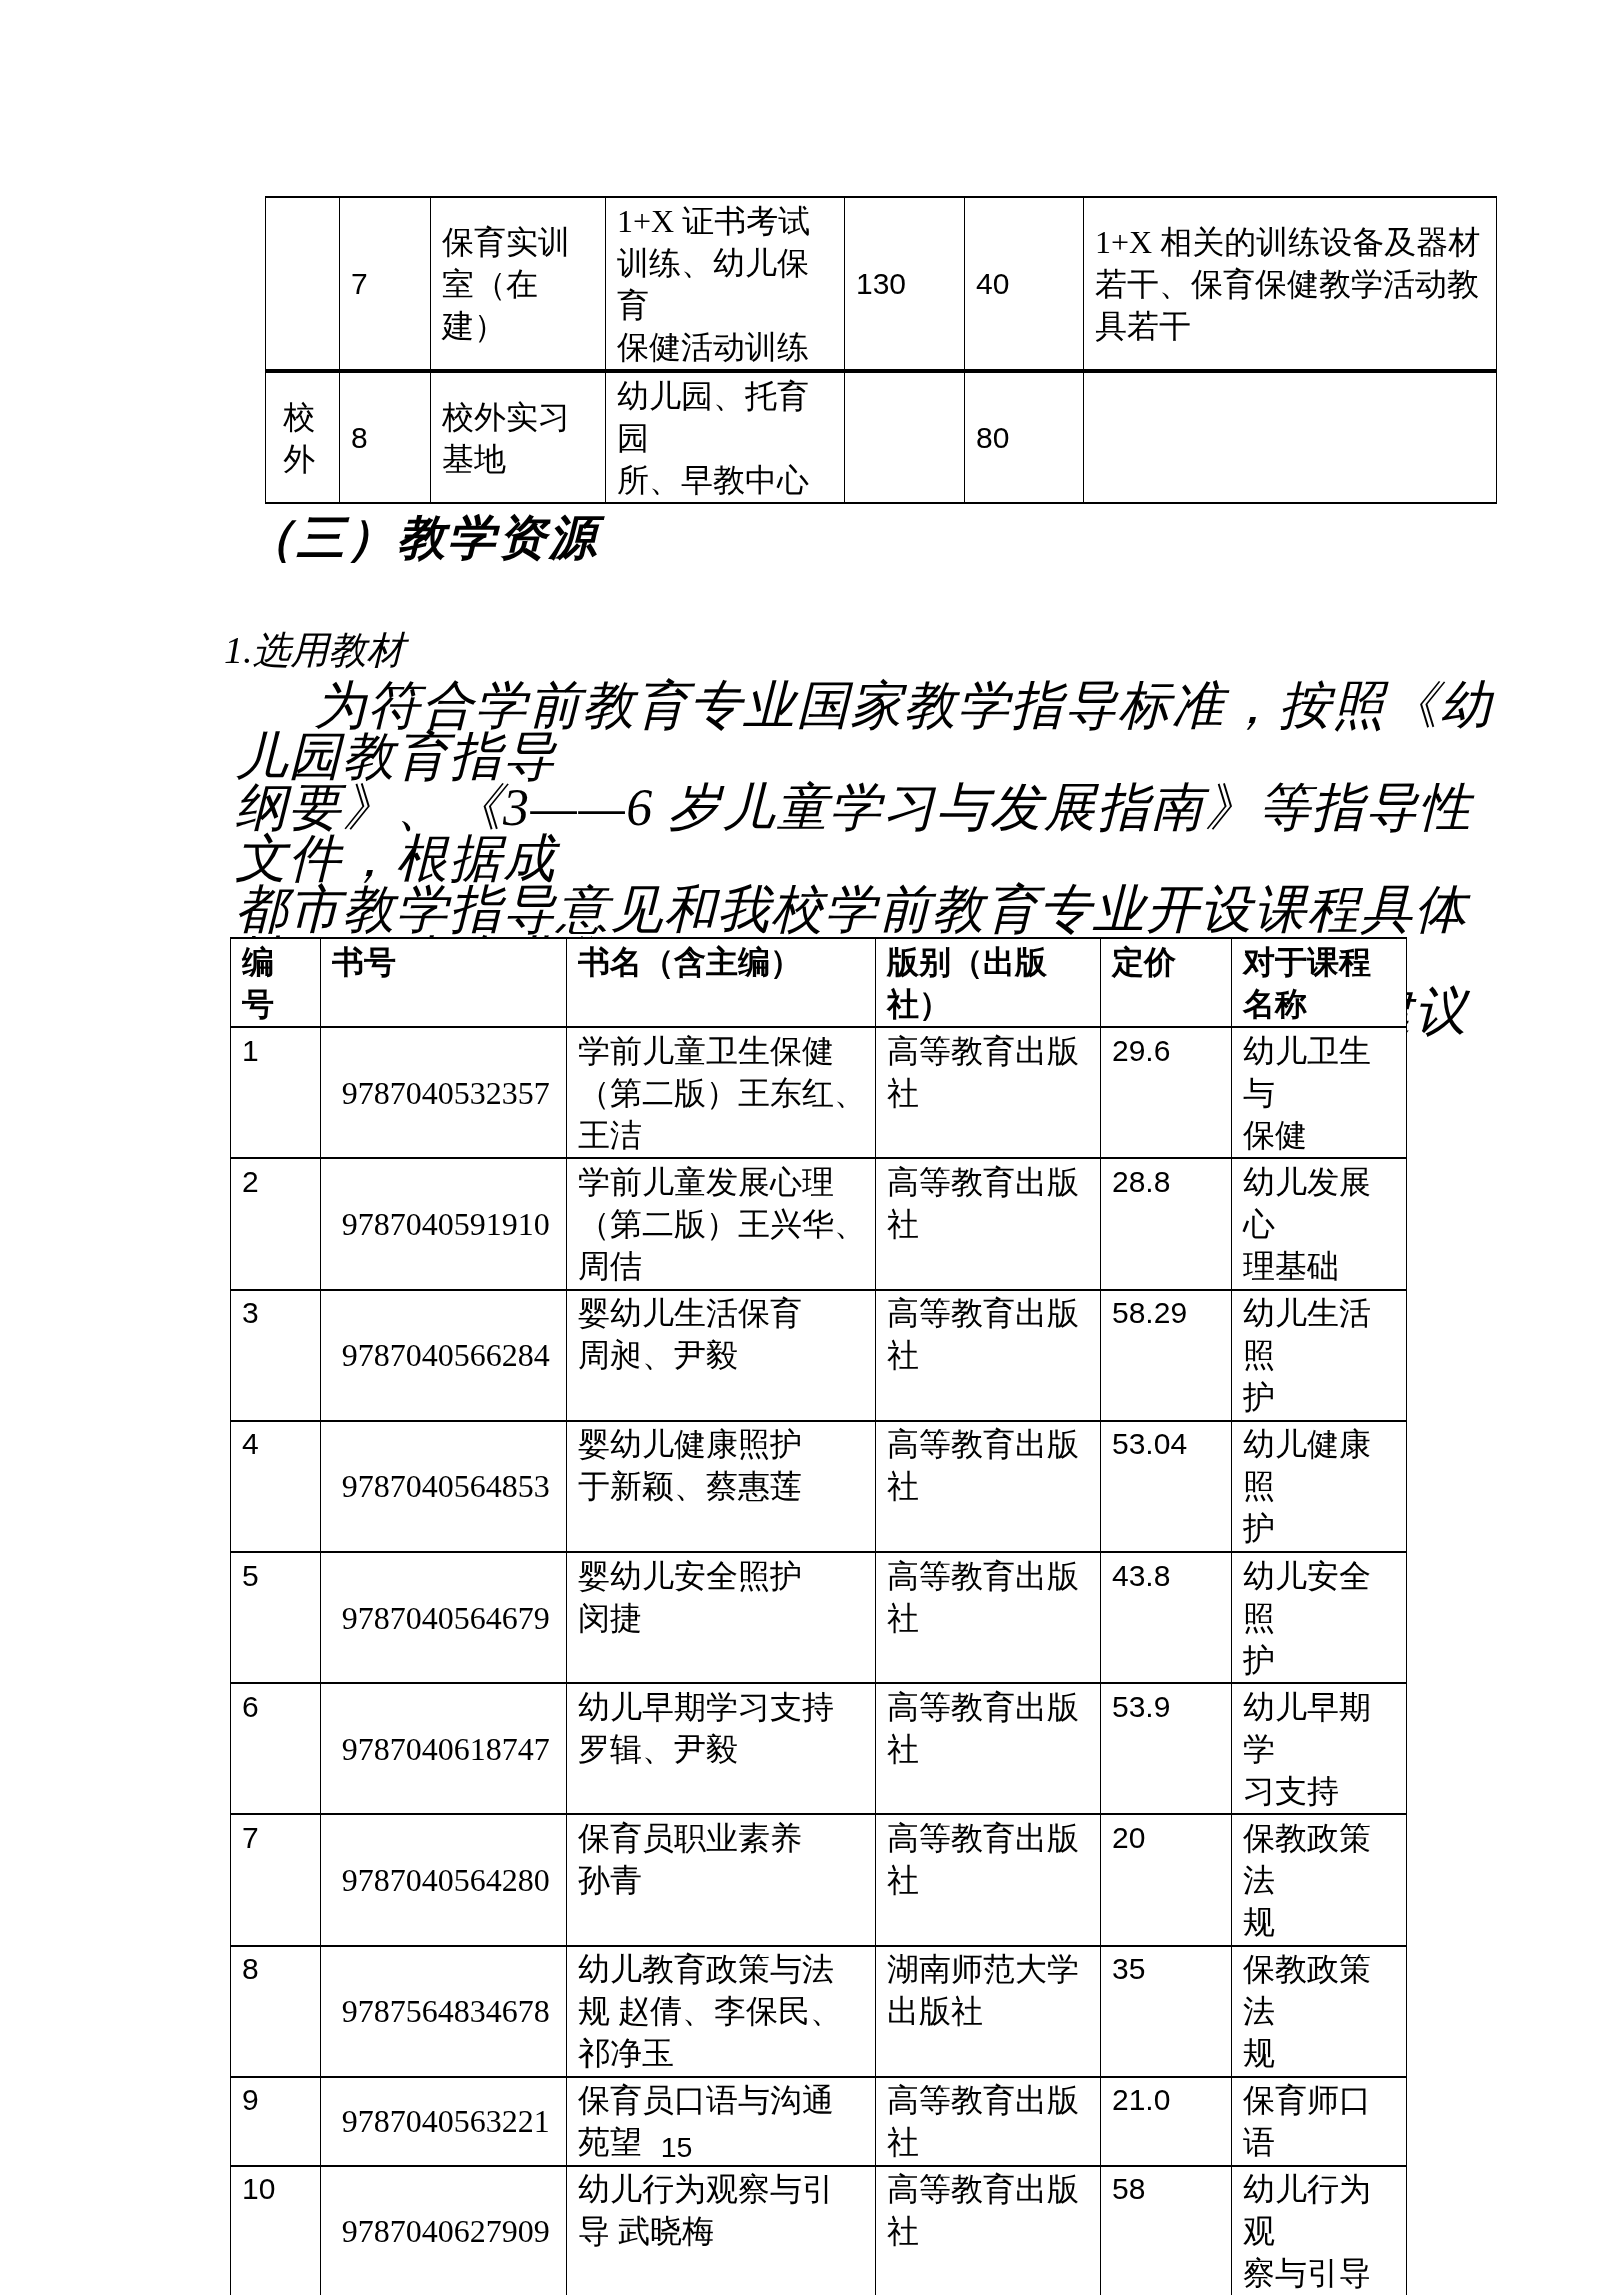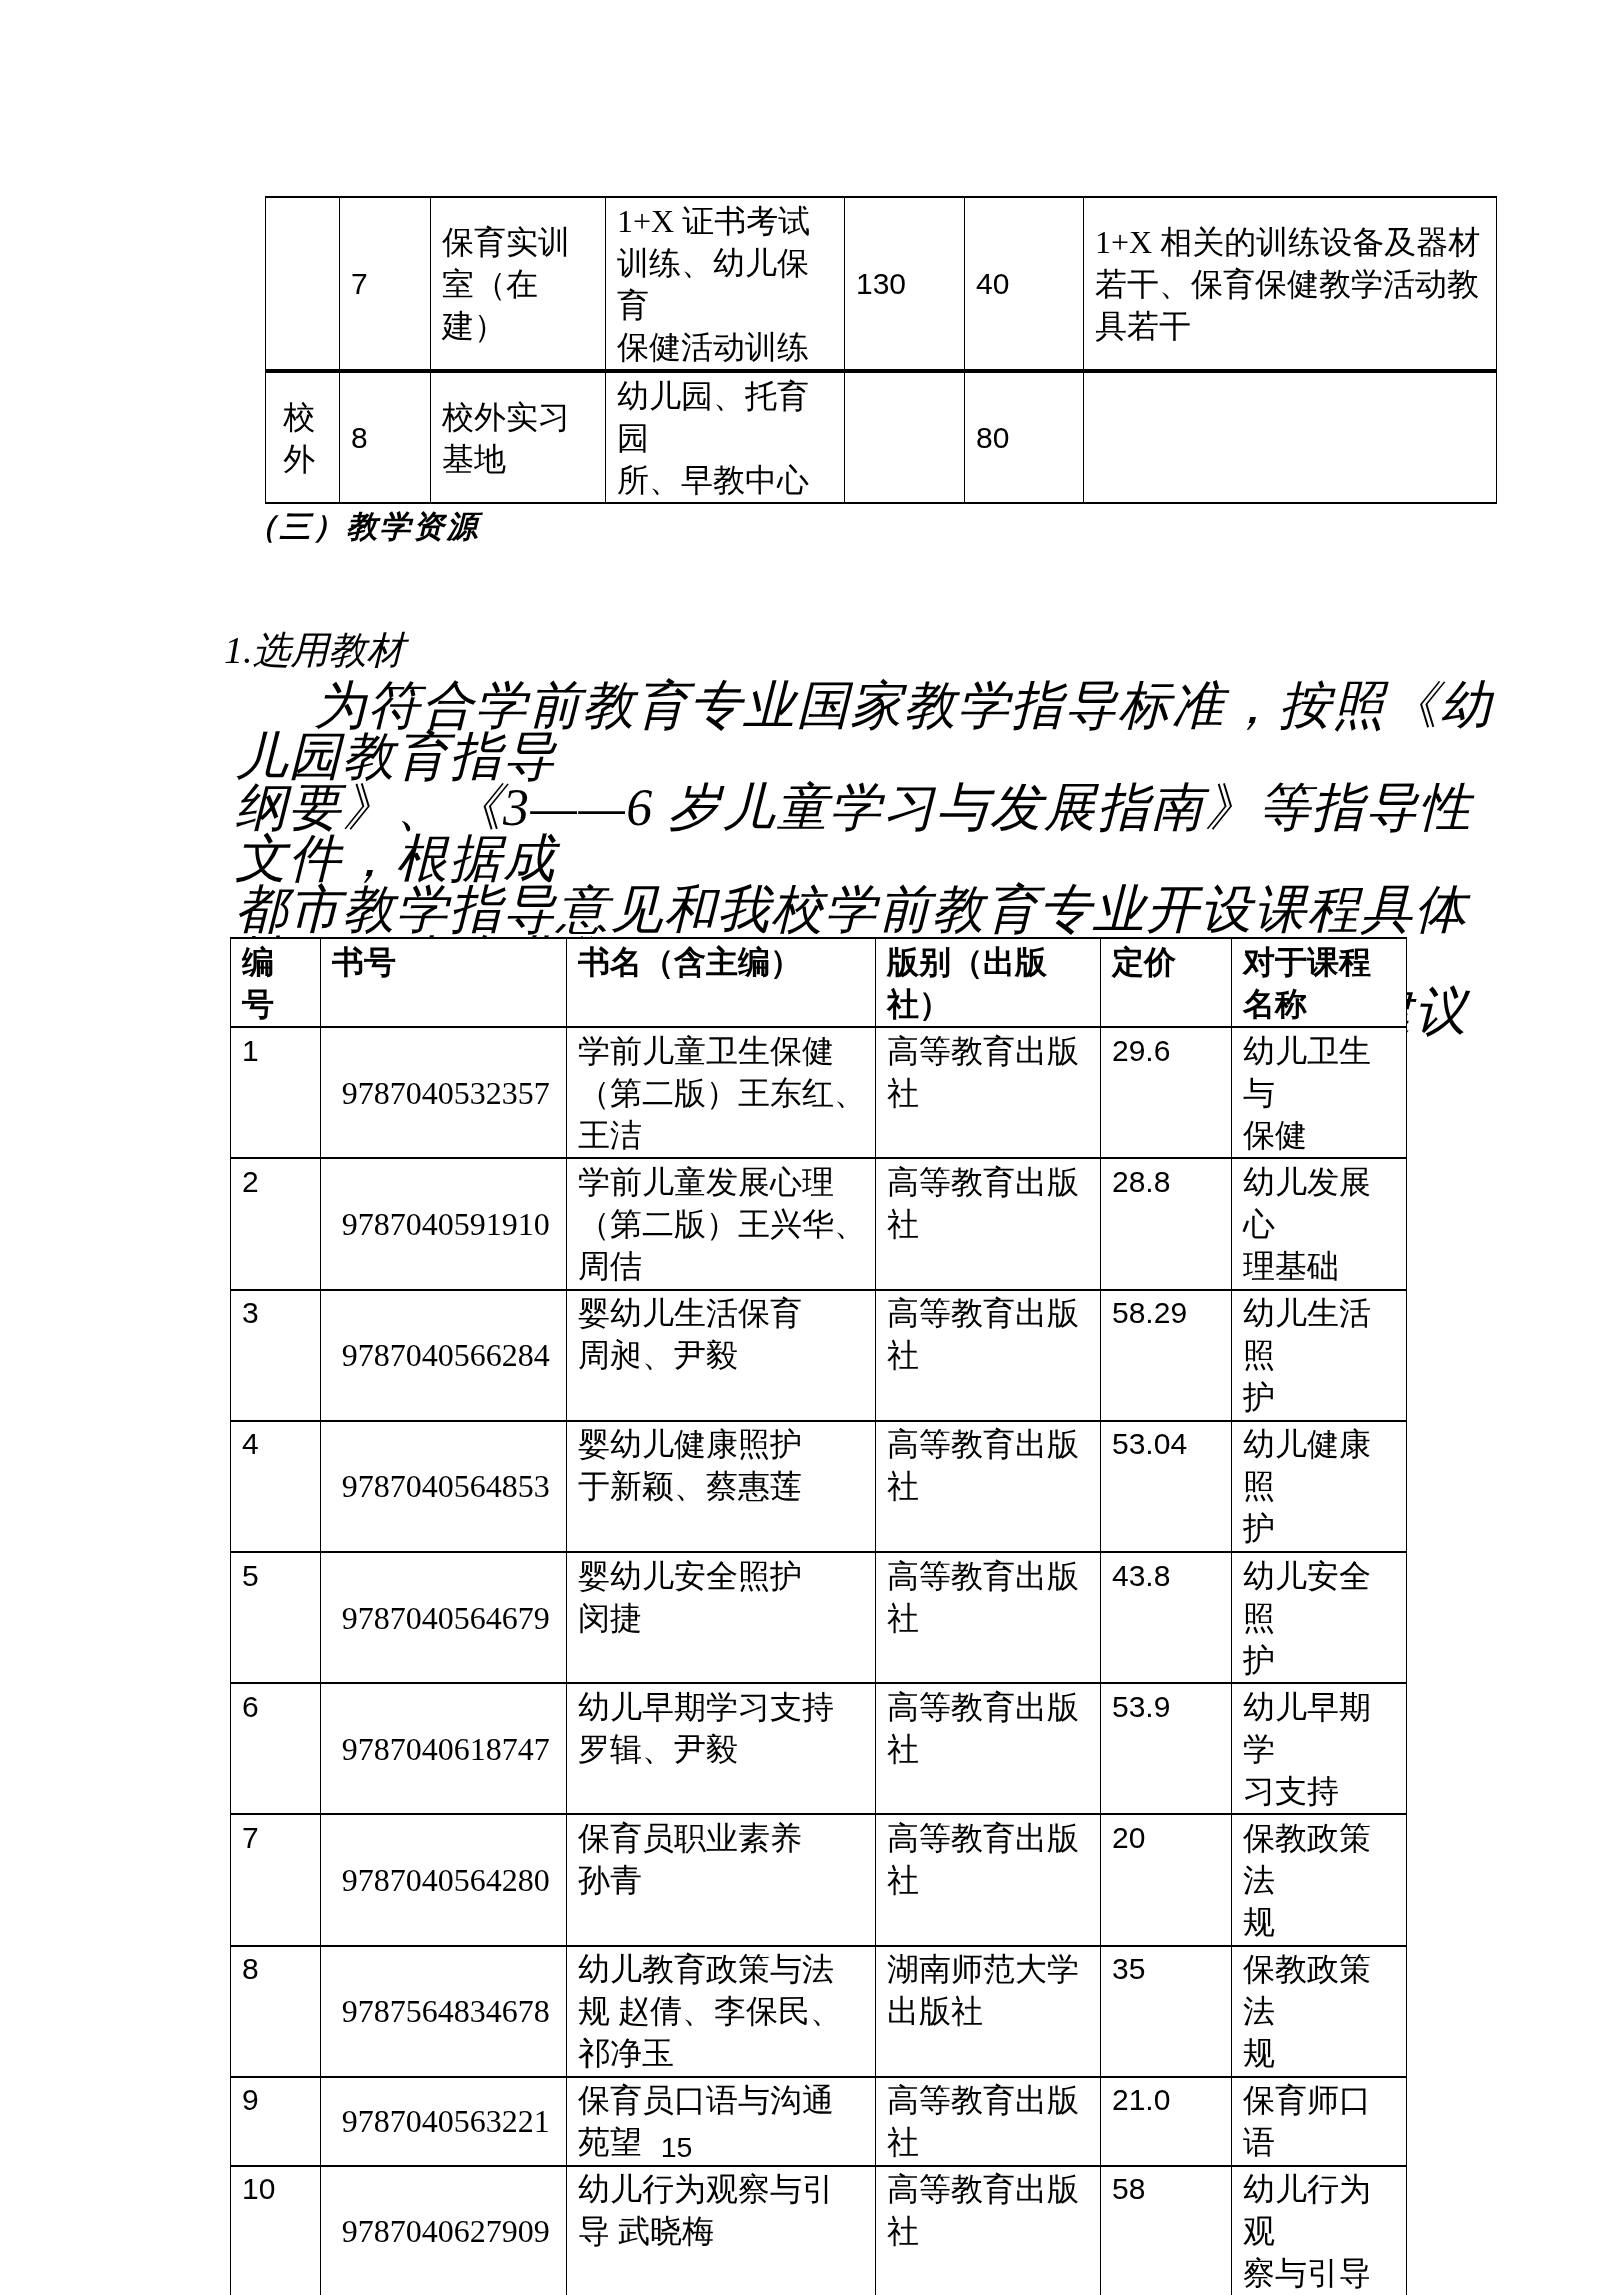--- a/index.html
+++ b/index.html
@@ -18,21 +18,21 @@
   th{font-weight:bold;}
   .num{font-family:"Liberation Sans",sans-serif;font-size:30px;}
   .isbn{vertical-align:middle;text-align:center;}
   .mid{vertical-align:middle;}
   .ctr{text-align:center;padding-left:0;}
   .ft{top:196px;left:265px;}
   .ft tr.r7 td{border-bottom:4px solid #000;}
   .bt{top:937px;left:230px;}
   .heading{
     position:absolute;top:506px;left:246px;
-    font-size:31px;font-weight:bold;font-style:italic;letter-spacing:2.4px;
+    font-size:48px;font-weight:bold;font-style:italic;letter-spacing:2.4px;
   }
   .subheading{
     position:absolute;top:625px;left:224px;
     font-size:38px;font-style:italic;
   }
   .para{
     position:absolute;top:680px;left:235px;width:1284px;
     font-size:52px;line-height:51px;font-style:italic;letter-spacing:1.6px;
     text-indent:79px;white-space:pre-line;
   }

